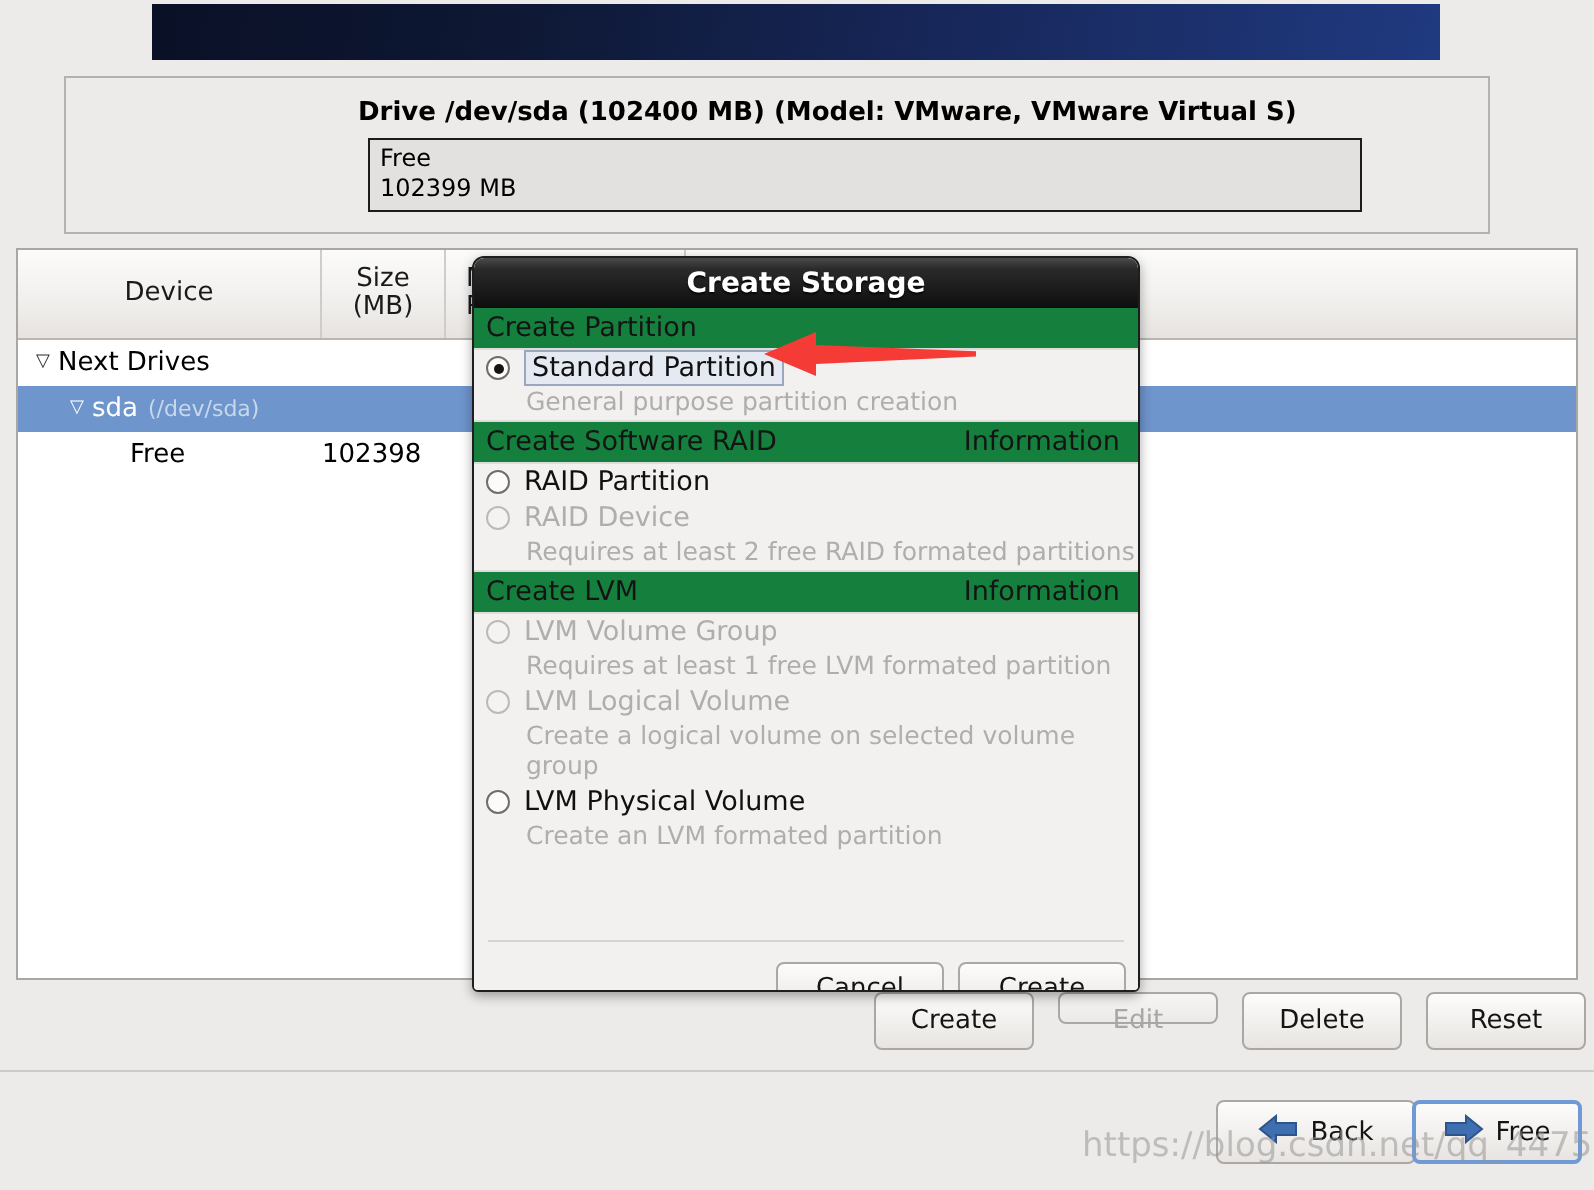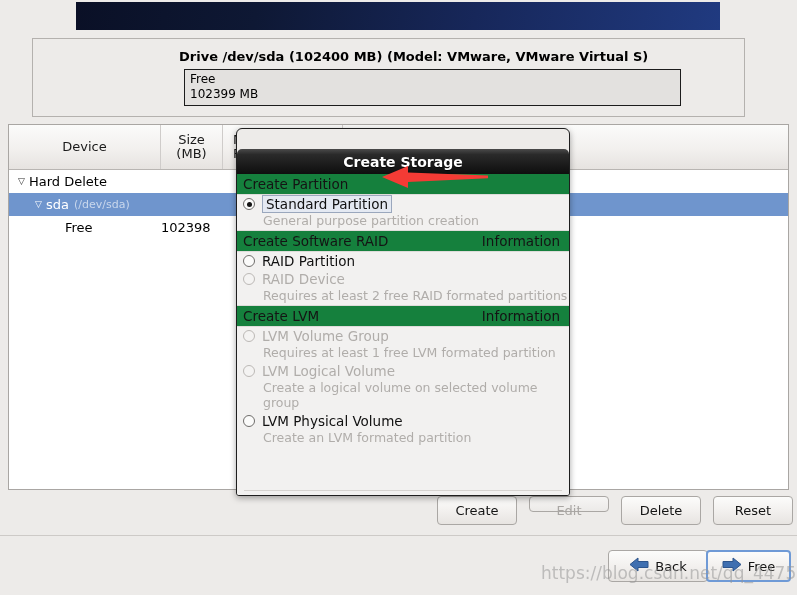--- a/index.html
+++ b/index.html
@@ -205,21 +205,20 @@
     height: 25px;
     background: linear-gradient(180deg, #4a4a4a 0%, #2a2a2a 22%, #0e0e0e 100%);
     color: #ffffff;
     font-size: 14px;
     font-weight: bold;
     display: flex;
     align-items: center;
     justify-content: center;
     border-radius: 5px 5px 0 0;
     text-shadow: 0 1px 1px rgba(0,0,0,0.8);
-    margin-top: 20px;
   }
   #dialog-body {
     position: relative;
     height: 343px;
     background: #f2f1f0;
   }
   .sect-head {
     display: flex;
     justify-content: space-between;
     align-items: center;
@@ -312,21 +311,21 @@
     <div class="th c1">Size
 (MB)</div>
     <div class="th c2">Mo
 RA</div>
     <div class="th c3"></div>
   </div>
 
   <div class="trow">
     <div class="cell-device" style="padding-left:5px;">
       <span class="expander">▽</span>
-      <span>Hard Delete</span>
+      <span>Next Drives</span>
     </div>
     <div class="cell-size"></div>
     <div class="cell-rest"></div>
   </div>
 
   <div class="trow selected">
     <div class="cell-device" style="padding-left:22px;">
       <span class="expander">▽</span>
       <span>sda</span>
       <span class="dev-sub">(/dev/sda)</span>

